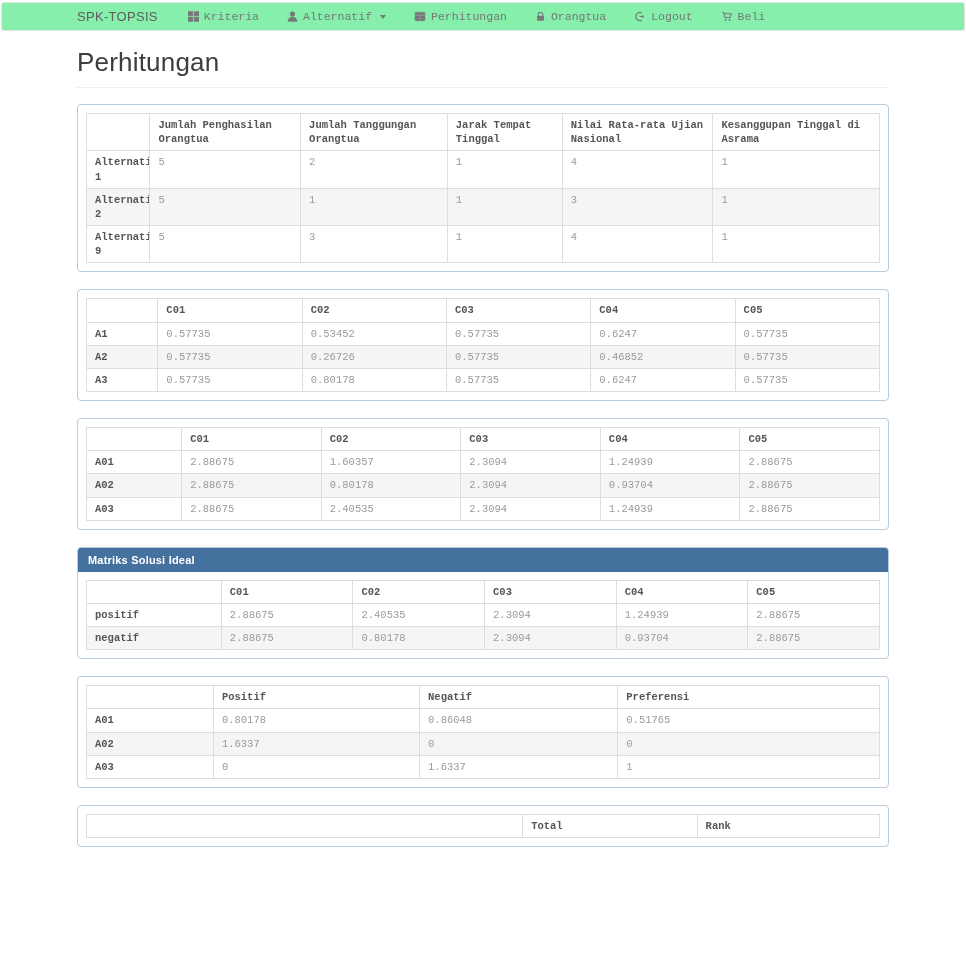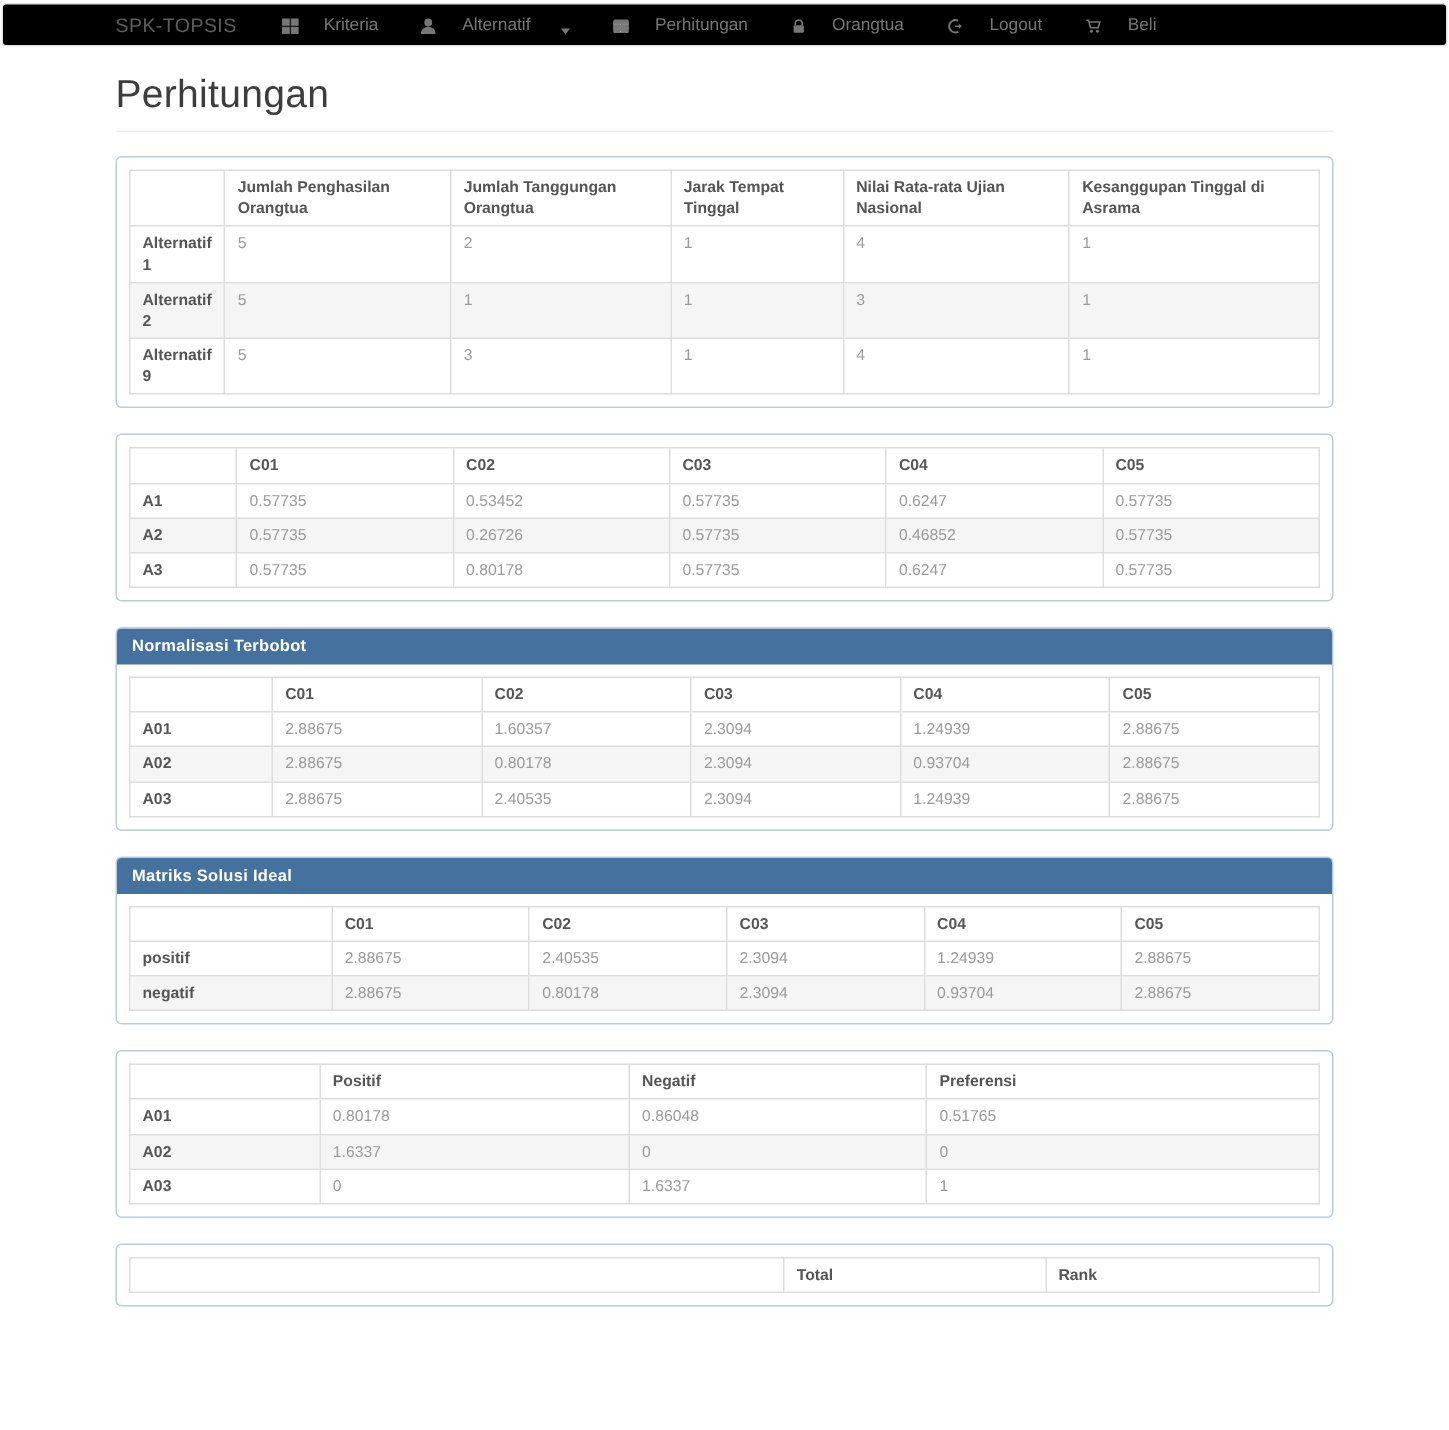--- a/index.html
+++ b/index.html
@@ -6,38 +6,38 @@
   html, body { margin: 0; padding: 0; background: #fff; }
   body {
     font-family: "Liberation Sans", "DejaVu Sans", sans-serif;
     color: #555;
     width: 966px;
   }
   .container { width: 812px; margin: 0 auto; }
 
   
   .navbar {
-    background: #000000;
+    background: #86efac;
     border: 1px solid #e4e4e4;
     border-radius: 3px;
     margin: 2px 1px 0 1px;
     height: 29px;
   }
   .navbar-inner {
     width: 812px; margin: 0 auto;
     display: flex; align-items: center; height: 100%;
   }
   .brand {
     font-size: 13px; color: #5e5e5e; letter-spacing: .3px;
     margin-right: 30px;
   }
   .nav-item {
-    display: flex; align-items: flex-end; gap: 17px;
+    display: flex; align-items: center; gap: 5px;
     font-size: 11.5px; color: #777;
-    margin-right: 28px; cursor: pointer; white-space: nowrap;
+    margin-right: 28px; cursor: pointer; white-space: nowrap; font-family: Liberation Mono, monospace;
   }
   .nav-item svg { display: block; fill: #777; stroke: #777; }
   .caret {
     display: inline-block; width: 0; height: 0; margin-left: 3px;
     border-left: 3.5px solid transparent; border-right: 3.5px solid transparent;
     border-top: 4px solid #777;
   }
 
   
   .page-header {
@@ -58,21 +58,21 @@
     background: #fff;
     overflow: hidden;
   }
   .panel-heading {
     background: #44719e;
     color: #fff;
     font-size: 11px; font-weight: bold;
     padding: 6px 10px;
     letter-spacing: .2px;
   }
-  .panel-body { padding: 8px; }
+  .panel-body { padding: 8px; font-family: Liberation Mono, monospace; }
 
   
   table.grid {
     width: 100%;
     border-collapse: collapse;
     border: 1px solid #ddd;
     font-size: 10.5px;
     table-layout: fixed;
   }
   table.grid th, table.grid td {
@@ -268,21 +268,20 @@
               <td class="val">0.57735</td>
               <td class="val">0.6247</td>
               <td class="val">0.57735</td>
             </tr>
           </tbody>
         </table>
     </div>
   </div>
 
   <div class="panel">
-    <div class="panel-heading">Normalisasi Terbobot</div>
     <div class="panel-body">
       <table class="grid">
           <colgroup>
             <col style="width: 12%;">
             <col style="width: 17.6%;">
             <col style="width: 17.6%;">
             <col style="width: 17.6%;">
             <col style="width: 17.6%;">
             <col style="width: 17.6%;">
           </colgroup>

